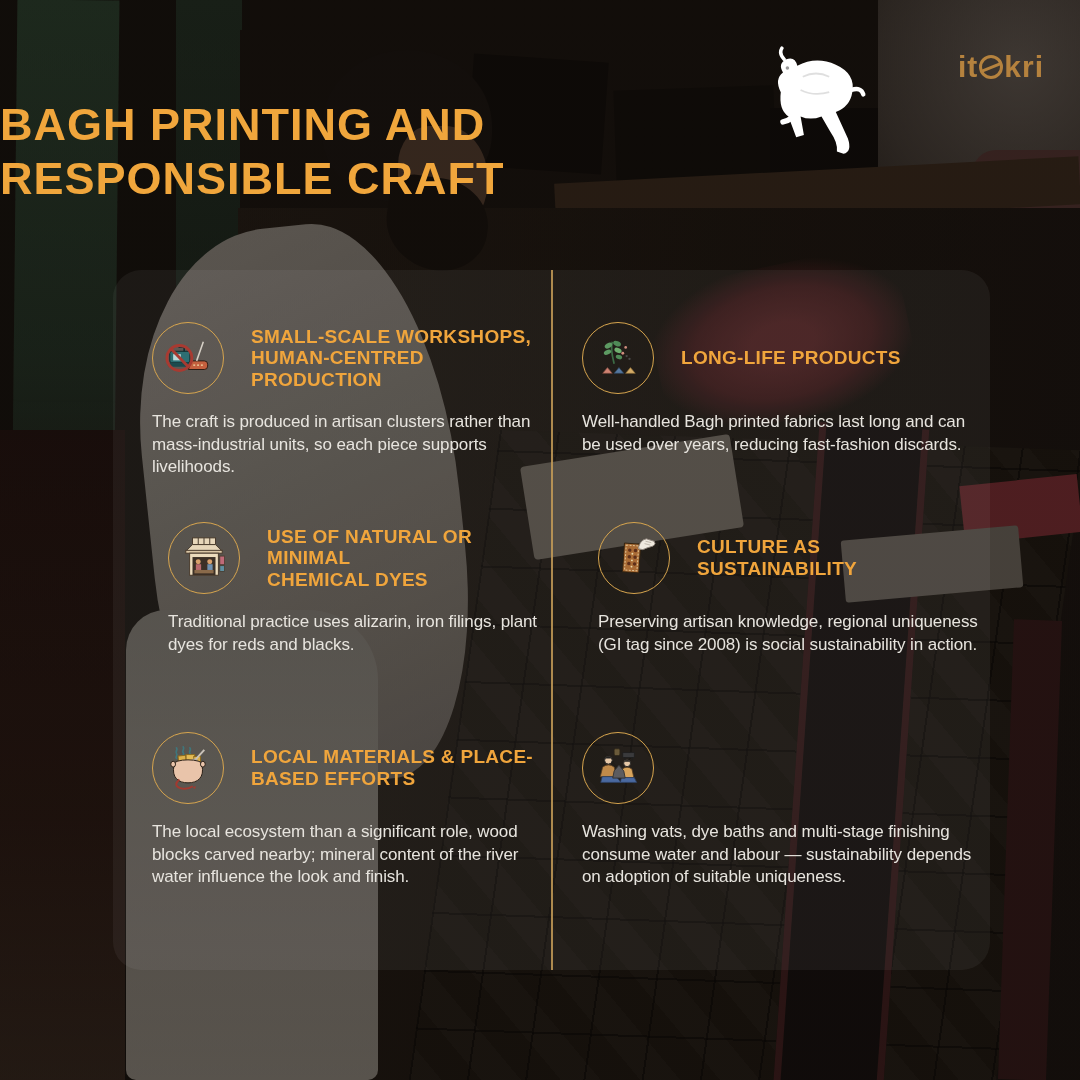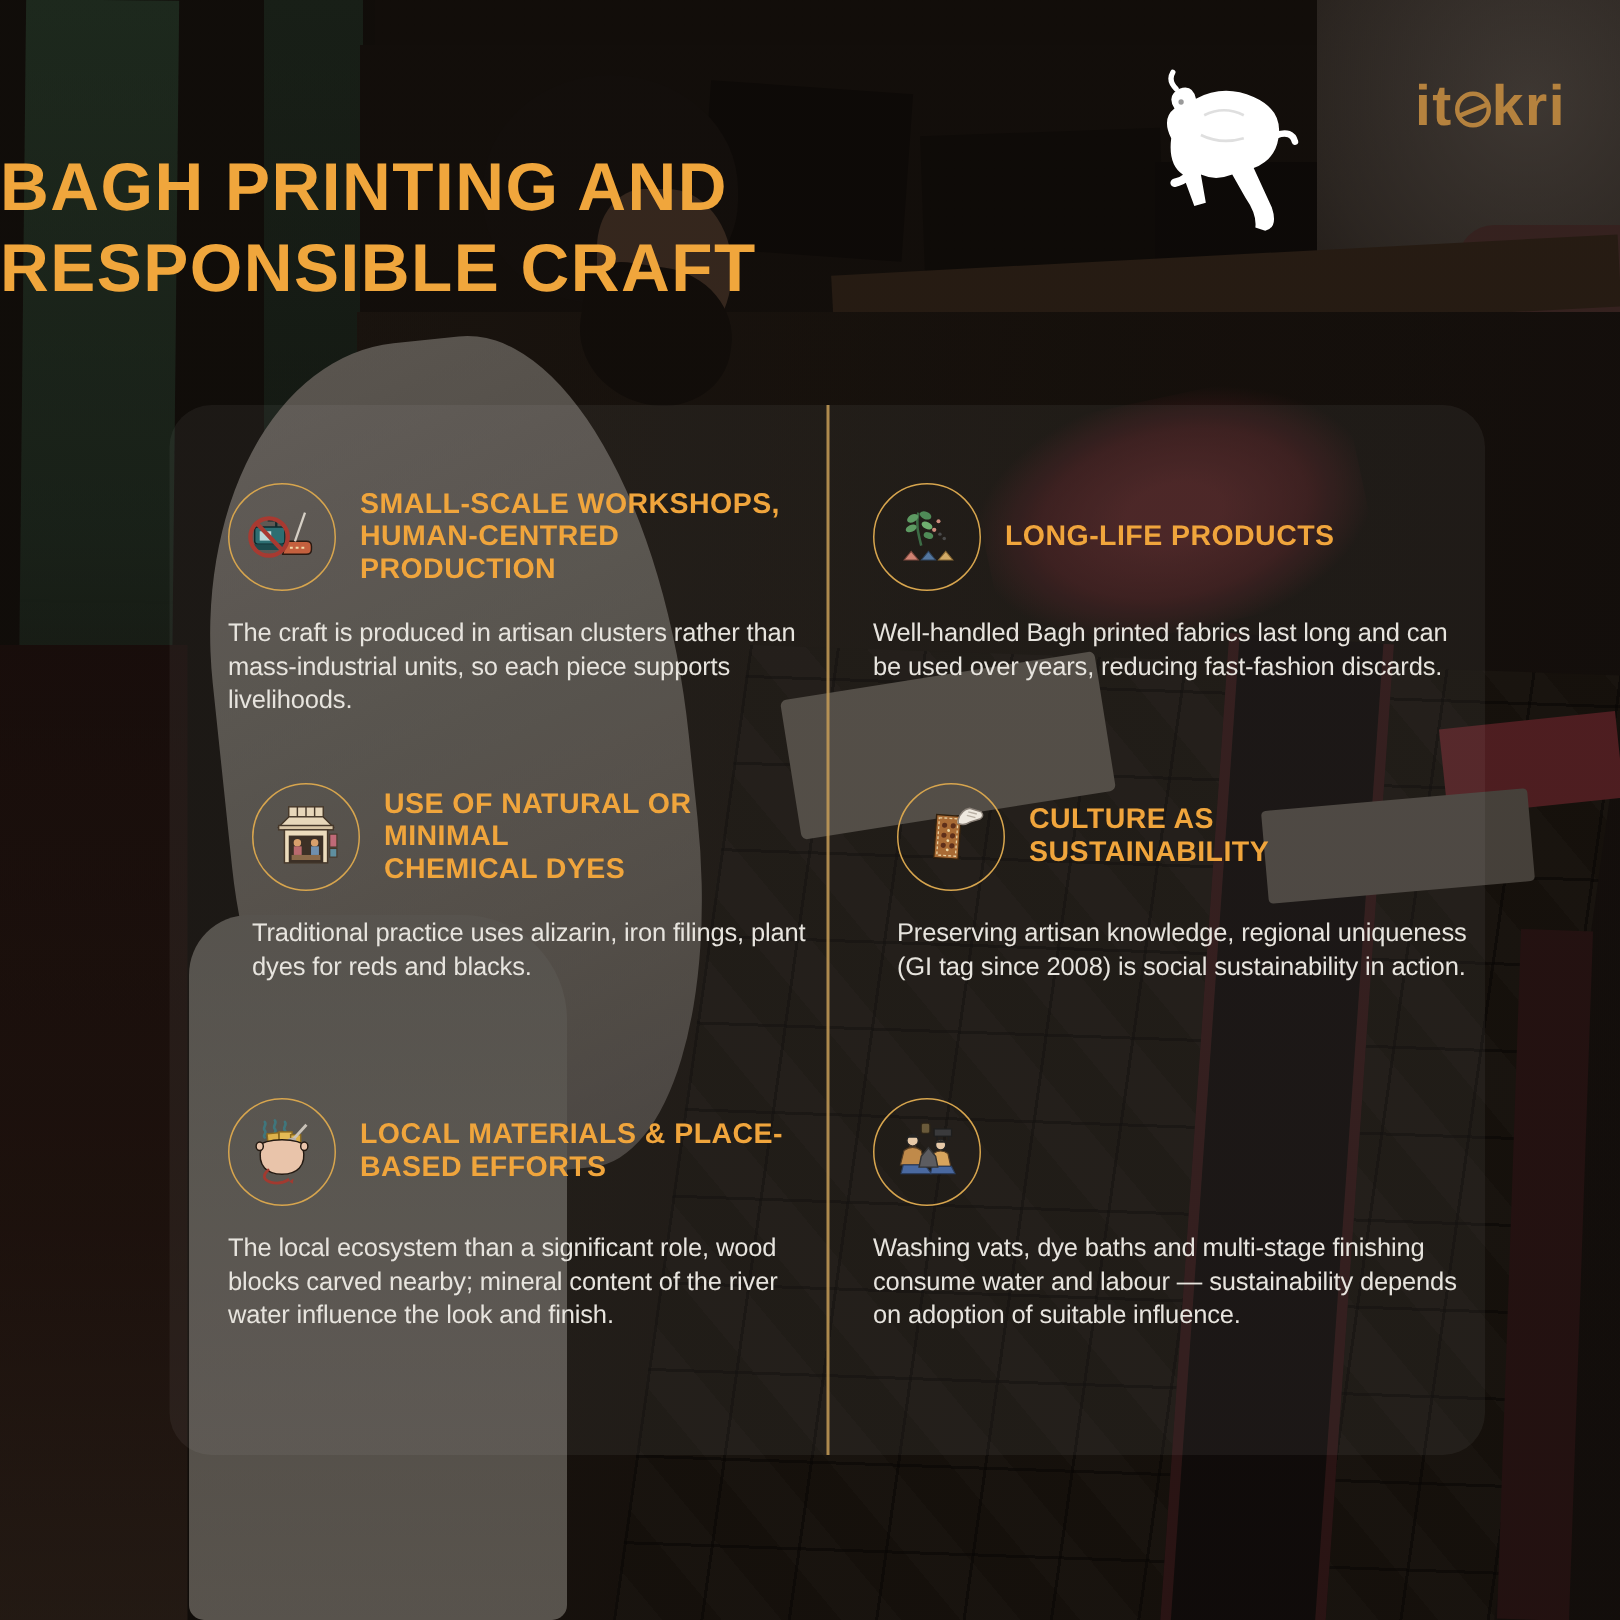--- a/index.html
+++ b/index.html
@@ -47,36 +47,36 @@
   .stripe-dark{left:795px;top:425px;width:96px;height:700px;background:#120d0e;
     border-left:7px solid #4b2023;border-right:7px solid #4b2023;transform:rotate(4deg);}
   .stripe-right{left:1006px;top:620px;width:48px;height:460px;background:#3c1a1c;transform:rotate(2deg);}
   .swatch-red{left:962px;top:480px;width:118px;height:58px;background:#93333c;transform:rotate(-6deg);}
   .paper1{left:526px;top:450px;width:212px;height:94px;background:#8d867b;border-radius:4px;transform:rotate(-9deg);}
   .paper2{left:843px;top:533px;width:178px;height:62px;background:#837c72;border-radius:3px;transform:rotate(-5deg);}
   .overlay{position:absolute;inset:0;
     background:linear-gradient(180deg,rgba(14,10,7,.50) 0%,rgba(14,10,7,.55) 100%);}
   
   .content{position:absolute;inset:0;}
-  .logo{position:absolute;top:52px;right:36px;font-weight:700;font-size:38px;
+  .logo{position:absolute;top:52px;right:36px;font-weight:700;font-size:30px;
     color:#b5823e;letter-spacing:1px;line-height:1;}
   .logo-o{display:inline-block;width:18px;height:18px;border:3.4px solid #b5823e;border-radius:50%;
     position:relative;top:2px;margin:0 1px;}
   .logo-o .chord{position:absolute;left:-2px;right:-2px;top:8px;height:3px;background:#b5823e;transform:rotate(-22deg);}
   .goat{position:absolute;left:750px;top:46px;width:132px;height:120px;}
   .title{position:absolute;left:0;right:0;top:98px;text-align:left;
     color:#f0a63c;font-weight:700;font-size:45px;line-height:54px;letter-spacing:1px;}
   .panel{position:absolute;left:113px;top:270px;width:877px;height:700px;
     background:rgba(255,255,255,.05);border-radius:28px;}
   .divider{position:absolute;left:50%;top:0;bottom:0;width:2px;margin-left:-1px;background:#c79d58;opacity:.85;}
   .col{position:absolute;top:0;height:100%;}
   .col-left{left:39px;width:392px;}
   .col-right{left:469px;width:400px;}
   .section{position:absolute;left:0;right:0;}
-  .sec-head{display:flex;align-items:center;gap:16px;}
+  .sec-head{display:flex;align-items:center;gap:27px;}
   .icon-circle{width:72px;height:72px;flex:none;border:1.7px solid #d7a54e;border-radius:50%;
     display:flex;align-items:center;justify-content:center;box-sizing:border-box;}
   .icon-circle svg{width:46px;height:46px;}
   .sec-head h3{margin:0;font-size:19px;line-height:1.14;font-weight:700;color:#f0a53c;
     letter-spacing:.3px;white-space:pre-line;}
   .section p{margin:17px 0 0;font-size:17px;line-height:1.33;color:#e7e4de;letter-spacing:-.1px;}
   .row-1{top:52px;} .row-2{top:252px;margin-left:16px;} .row-3{top:462px;}
 </style>
 </head>
 <body>
@@ -283,20 +283,20 @@
                 <path d="M8 23 q6 -4.5 12 0 l2.5 10 h-17 z" fill="#c08a4a" stroke="#553c22" stroke-width=".8"></path>
                 <path d="M7.5 33 h15 l4.5 6 h-21 z" fill="#4a69a0" stroke="#2c3f60" stroke-width=".8"></path>
                 <circle cx="33.5" cy="19" r="3.6" fill="#e7c9a8" stroke="#222"></circle>
                 <path d="M30.4 17.5 a3.6 3.6 0 0 1 6.3 0 z" fill="#222"></path>
                 <path d="M28.5 25 q5 -3.5 10 0 l2 9 h-14 z" fill="#d8a45c" stroke="#553c22" stroke-width=".8"></path>
                 <path d="M27.5 34 h13.5 l2.5 5 h-17 z" fill="#4a69a0" stroke="#2c3f60" stroke-width=".8"></path>
                 <path d="M20 27 l5 -6 5 6 1.5 7.5 h-13 z" fill="#5c5c60" stroke="#333"></path>
               </svg>
             </div>
           </div>
-          <p>Washing vats, dye baths and multi-stage finishing consume water and labour — sustainability depends on adoption of suitable influence.</p>
+          <p>Washing vats, dye baths and multi-stage finishing consume water and labour — sustainability depends on adoption of suitable uniqueness.</p>
         </div>
 
       </div>
     </div>
 
   </div>
 </div>
 
 </body></html>

